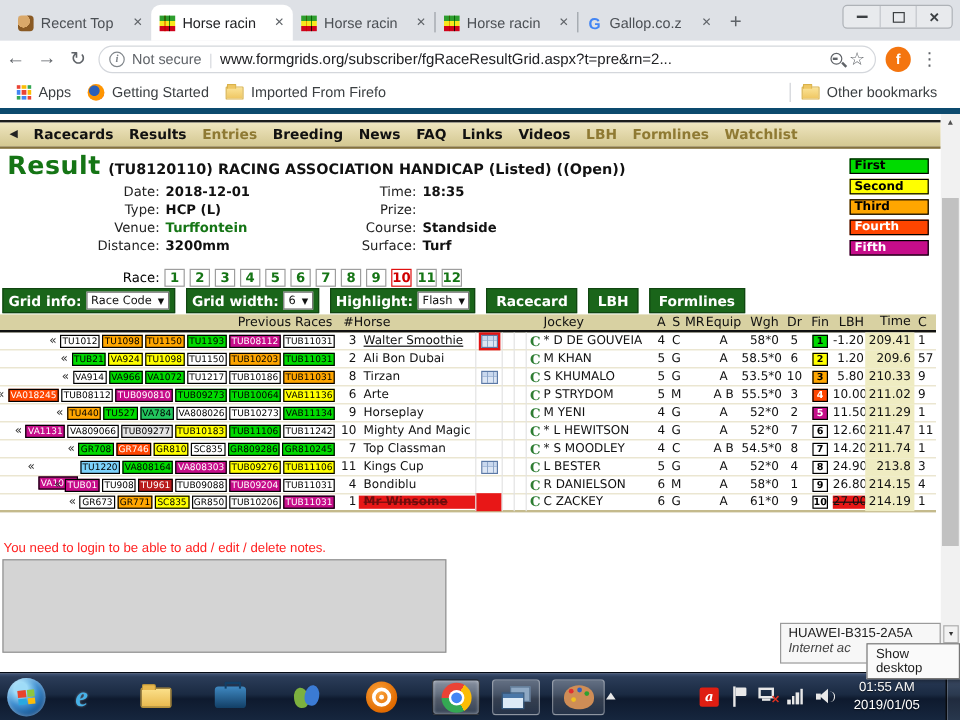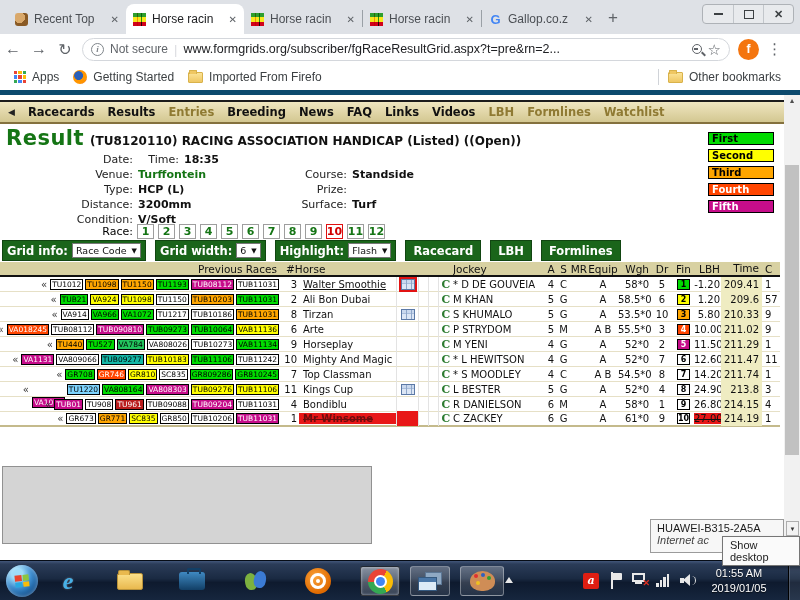--- a/index.html
+++ b/index.html
@@ -307,44 +307,41 @@
   </div>
 
   <div class="resulthead">
     <span class="resulttitle">Result</span>
     <span class="racetitle">(TU8120110) RACING ASSOCIATION HANDICAP (Listed) ((Open))</span>
   </div>
 
   <div class="inforows" id="inforows">
       <div class="inforow">
         <span class="ilabel">Date:</span>
+        <span class="ivalue">2018-12-01</span>
         <span class="rlabel">Time:</span>
         <span class="rvalue">18:35</span>
+      </div>
+      <div class="inforow">
+        <span class="ilabel">Type:</span>
+        <span class="ivalue">HCP (L)</span>
+        <span class="rlabel">Prize:</span>
+        <span class="rvalue"></span>
       </div>
       <div class="inforow">
         <span class="ilabel">Venue:</span>
         <span class="ivalue green">Turffontein</span>
         <span class="rlabel">Course:</span>
         <span class="rvalue">Standside</span>
       </div>
       <div class="inforow">
-        <span class="ilabel">Type:</span>
-        <span class="ivalue">HCP (L)</span>
-        <span class="rlabel">Prize:</span>
-        <span class="rvalue"></span>
-      </div>
-      <div class="inforow">
         <span class="ilabel">Distance:</span>
         <span class="ivalue">3200mm</span>
         <span class="rlabel">Surface:</span>
         <span class="rvalue">Turf</span>
-      </div>
-      <div class="inforow">
-        <span class="ilabel">Condition:</span>
-        <span class="ivalue">V/Soft</span>
       </div>
     </div>
 
   <div class="racerow">
     <span class="racelabel">Race:</span>
     <span id="raceboxes" style="display:flex;">
         <span class="racebox">1</span>
         <span class="racebox">2</span>
         <span class="racebox">3</span>
         <span class="racebox">4</span>
@@ -563,21 +560,21 @@
           </span>
           <span class="c-lbh">11.50</span>
           <span class="c-time">211.29</span>
           <span class="c-extra">1</span>
         </div>
         <div class="trow">
           <span class="c-prev">
             <span class="laq">«</span>
             <span class="chip" style="background: rgb(198, 13, 138); color: rgb(255, 255, 255);">VA1131</span>
             <span class="chip" style="background: rgb(255, 255, 255); color: rgb(0, 0, 0);">VA809066</span>
-            <span class="chip" style="background: #14b8a6; color: rgb(0, 0, 0);">TUB09277</span>
+            <span class="chip" style="background: #e5e5e5; color: rgb(0, 0, 0);">TUB09277</span>
             <span class="chip" style="background: rgb(255, 255, 0); color: rgb(0, 0, 0);">TUB10183</span>
             <span class="chip" style="background: rgb(0, 219, 0); color: rgb(0, 0, 0);">TUB11106</span>
             <span class="chip" style="background: rgb(255, 255, 255); color: rgb(0, 0, 0);">TUB11242</span>
           </span>
           <span class="c-num">10</span>
           <span class="c-horse">Mighty And Magic</span>
           <span class="c-gicon"></span>
           <span class="c-n1"></span>
           <span class="c-n2"></span>
           <span class="c-c">C</span>
@@ -713,20 +710,21 @@
           <span class="c-fin">
             <span class="finbox" style="background: rgb(255, 255, 255); color: rgb(0, 0, 0);">10</span>
           </span>
           <span class="c-lbh flag">27.00</span>
           <span class="c-time">214.19</span>
           <span class="c-extra">1</span>
         </div>
       </div>
   </div>
 
+  <div class="loginnote">You need to login to be able to add / edit / delete notes.</div>
   <div class="notesbox"></div>
 </div>
 
 <div class="scrollbar">
   <div class="sb-up" style="transform:rotate(180deg);">▼</div>
   <div class="sb-thumb"></div>
   <div class="sb-down">▼</div>
 </div>
 
 <div class="nettip">

